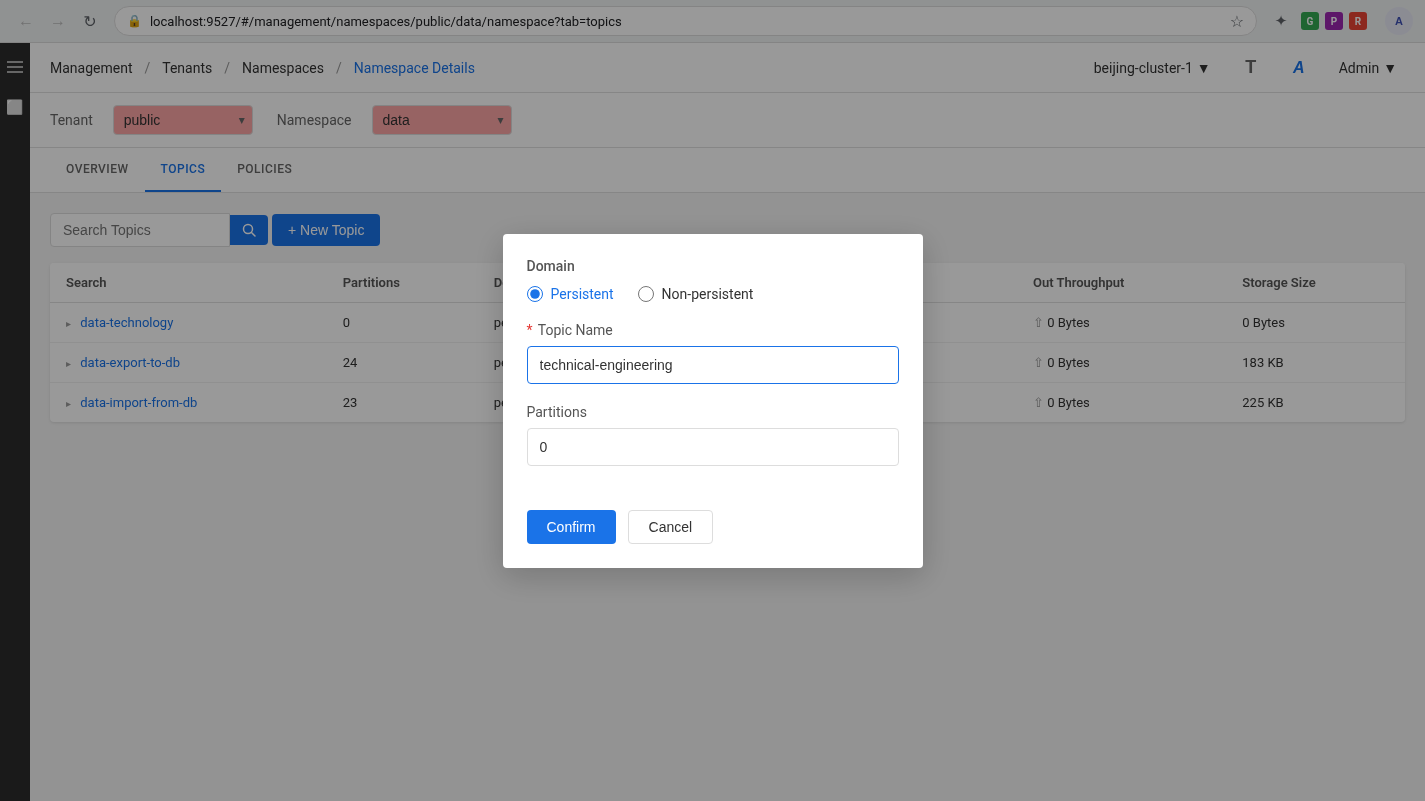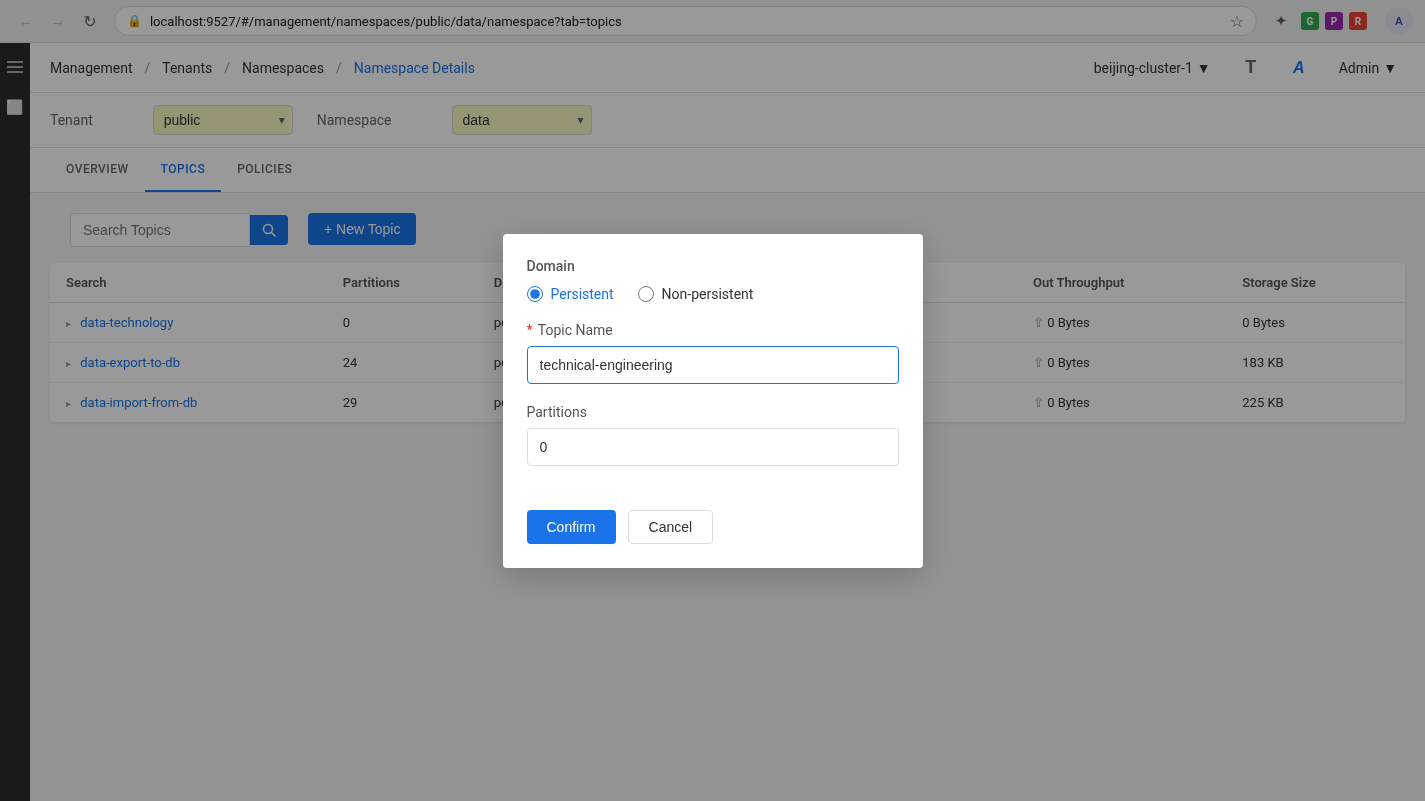--- a/index.html
+++ b/index.html
@@ -46,33 +46,33 @@
     .cluster-selector { display: flex; align-items: center; gap: 4px; font-size: 14px; color: #333; cursor: pointer; padding: 4px 8px; border-radius: 4px; }
     .top-nav-icon-btn { width: 32px; height: 32px; border: none; background: transparent; cursor: pointer; display: flex; align-items: center; justify-content: center; color: #666; font-size: 18px; border-radius: 4px; }
     .admin-btn { display: flex; align-items: center; gap: 4px; font-size: 14px; color: #333; cursor: pointer; padding: 4px 8px; border-radius: 4px; }
 
     
     .page-area { flex: 1; background: #f5f5f5; overflow: auto; }
 
     
     .tenant-bar { background: white; border-bottom: 1px solid #e0e0e0; padding: 12px 20px; display: flex; align-items: center; gap: 16px; }
     .tenant-label { font-size: 14px; color: #666; margin-right: 4px; }
-    .tenant-select { border: 1px solid #ddd; border-radius: 4px; padding: 6px 28px 6px 10px; font-size: 14px; background: #fef9c3; appearance: none; cursor: pointer; min-width: 140px; color: #333; margin-left: 40px; }
+    .tenant-select { border: 1px solid #ddd; border-radius: 4px; padding: 6px 28px 6px 10px; font-size: 14px; background: #fca5a5; appearance: none; cursor: pointer; min-width: 140px; color: #333; }
     .select-wrapper { position: relative; display: inline-flex; align-items: center; }
     .select-wrapper::after { content: '▾'; position: absolute; right: 8px; color: #666; pointer-events: none; font-size: 12px; }
     .ns-label { font-size: 14px; color: #666; margin-right: 4px; margin-left: 8px; }
 
     
     .tabs-bar { background: white; border-bottom: 1px solid #e0e0e0; padding: 0 20px; display: flex; align-items: flex-end; }
     .tab { padding: 14px 16px; font-size: 14px; font-weight: 500; color: #666; cursor: pointer; border-bottom: 2px solid transparent; text-transform: uppercase; letter-spacing: 0.5px; font-size: 12px; }
     .tab.active { color: #1a73e8; border-bottom-color: #1a73e8; }
 
     
     .table-area { padding: 20px; }
-    .table-toolbar { display: flex; align-items: flex-start; gap: 20px; margin-bottom: 16px; margin-left: 20px; }
+    .table-toolbar { display: flex; align-items: center; gap: 4px; margin-bottom: 16px; }
     .search-wrapper { display: flex; align-items: center; }
     .search-input { border: 1px solid #ddd; border-radius: 4px 0 0 4px; padding: 8px 12px; font-size: 14px; width: 180px; outline: none; color: #999; }
     .search-btn { background: #1a73e8; border: none; border-radius: 0 4px 4px 0; padding: 8px 12px; cursor: pointer; display: flex; align-items: center; justify-content: center; color: white; }
     .new-topic-btn { background: #1a73e8; color: white; border: none; border-radius: 4px; padding: 8px 16px; font-size: 14px; cursor: pointer; display: flex; align-items: center; gap: 6px; }
 
     
     .data-table { width: 100%; border-collapse: collapse; background: white; border-radius: 4px; overflow: hidden; box-shadow: 0 1px 3px rgba(0,0,0,0.1); }
     .data-table th { padding: 12px 16px; text-align: left; font-size: 13px; font-weight: 600; color: #555; border-bottom: 1px solid #e0e0e0; background: white; }
     .data-table td { padding: 12px 16px; font-size: 13px; color: #333; border-bottom: 1px solid #f0f0f0; }
     .data-table tr:last-child td { border-bottom: none; }
@@ -261,21 +261,21 @@
       <td>
         <span style="color:#999;">⇧</span> 0 Bytes
       </td>
       <td>183 KB</td>
     </tr>
               <tr>
       <td>
         <span class="topic-expand">▸</span>
         <a class="topic-link">data-import-from-db</a>
       </td>
-      <td>29</td>
+      <td>23</td>
       <td>persistent</td>
       <td></td>
       <td>
         <span style="color:#999;">⇧</span> 0.00
       </td>
       <td>
         <span style="color:#999;">⇩</span> 0 Bytes
       </td>
       <td>
         <span style="color:#999;">⇧</span> 0 Bytes

